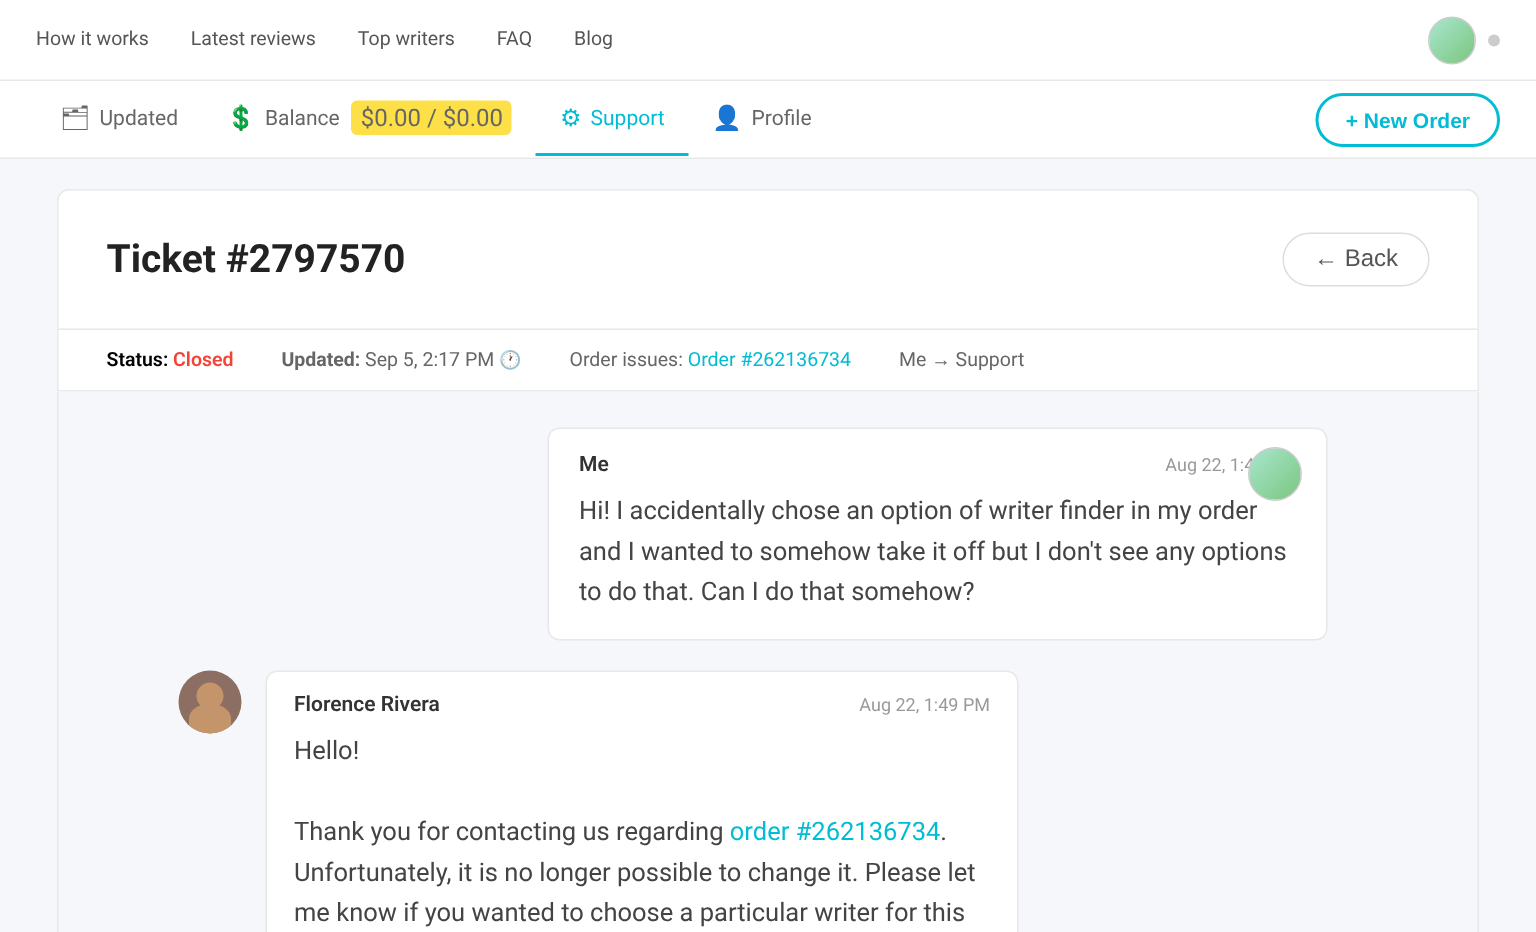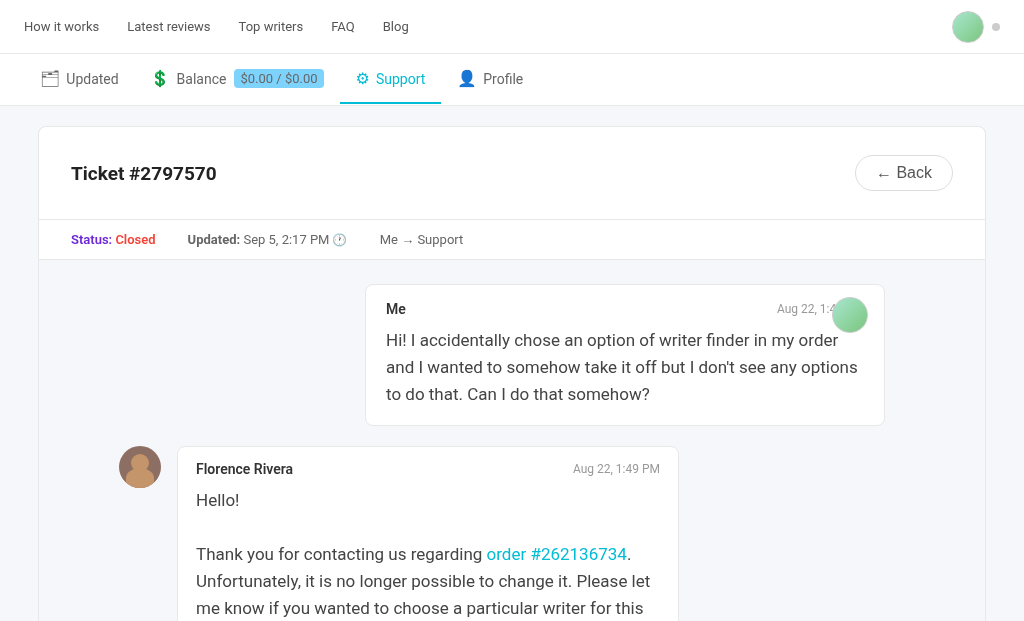--- a/index.html
+++ b/index.html
@@ -91,25 +91,25 @@
       font-size: 14px;
       border-bottom: 2px solid transparent;
       text-decoration: none;
     }
     .sub-nav-item.active {
       color: #00bcd4;
       border-bottom: 2px solid #00bcd4;
     }
     .sub-nav-item .icon { font-size: 16px; }
     .balance-badge {
-      background: #7dd3fc;
+      background: #fde047;
       color: #666;
       border-radius: 4px;
       padding: 2px 6px;
-      font-size: 13px;
+      font-size: 16px;
       margin-left: 2px;
     }
     .new-order-btn {
       background: #fff;
       border: 2px solid #00bcd4;
       color: #00bcd4;
       border-radius: 24px;
       padding: 8px 18px;
       font-size: 14px;
       font-weight: 600;
@@ -132,21 +132,21 @@
       margin: 20px 0 0 0;
       padding: 28px 32px;
       display: flex;
       align-items: center;
       justify-content: space-between;
       border-radius: 8px 8px 0 0;
       border: 1px solid #e8e8e8;
       border-bottom: none;
     }
     .ticket-title {
-      font-size: 19px;
+      font-size: 26px;
       font-weight: 700;
       color: #222;
     }
     .back-btn {
       background: #fff;
       border: 1px solid #ddd;
       border-radius: 24px;
       padding: 8px 20px;
       font-size: 16px;
       color: #555;
@@ -161,21 +161,21 @@
       background: #fff;
       padding: 12px 32px;
       display: flex;
       align-items: center;
       gap: 32px;
       border: 1px solid #e8e8e8;
       border-bottom: 1px solid #e8e8e8;
       font-size: 13px;
       color: #666;
     }
-    .status-label { font-weight: 600; color: #6d28d9; }
+    .status-label { font-weight: 600; color: #000000; }
     .status-closed { color: #f44336; font-weight: 600; }
     .clock-icon { font-size: 12px; color: #aaa; }
 
     
     .messages-area {
       background: #f5f7fa;
       border: 1px solid #e8e8e8;
       border-top: none;
       border-radius: 0 0 8px 8px;
       padding: 24px 40px 32px 40px;
@@ -304,38 +304,43 @@
     </a>
     <a class="sub-nav-item active">
       <span class="icon">⚙</span>
       <span>Support</span>
     </a>
     <a class="sub-nav-item">
       <span class="icon">👤</span>
       <span>Profile</span>
     </a>
   </div>
+  <button class="new-order-btn">+ New Order</button>
 </div>
 
 <div class="main">
 
   <div class="ticket-header">
     <h1 class="ticket-title">Ticket #2797570</h1>
     <button class="back-btn">← Back</button>
   </div>
 
   <div class="status-bar">
     <span>
       <span class="status-label">Status:</span>
       <span class="status-closed">Closed</span>
     </span>
     <span>
       <b>Updated:</b>
       <span>Sep 5, 2:17 PM</span>
       <span class="clock-icon">🕐</span>
+    </span>
+    <span>
+      <span>Order issues:</span>
+      <a class="order-link">Order #262136734</a>
     </span>
     <span>
       <span>Me</span>
       <span>→</span>
       <span>Support</span>
     </span>
   </div>
 
   <div class="messages-area">
 

